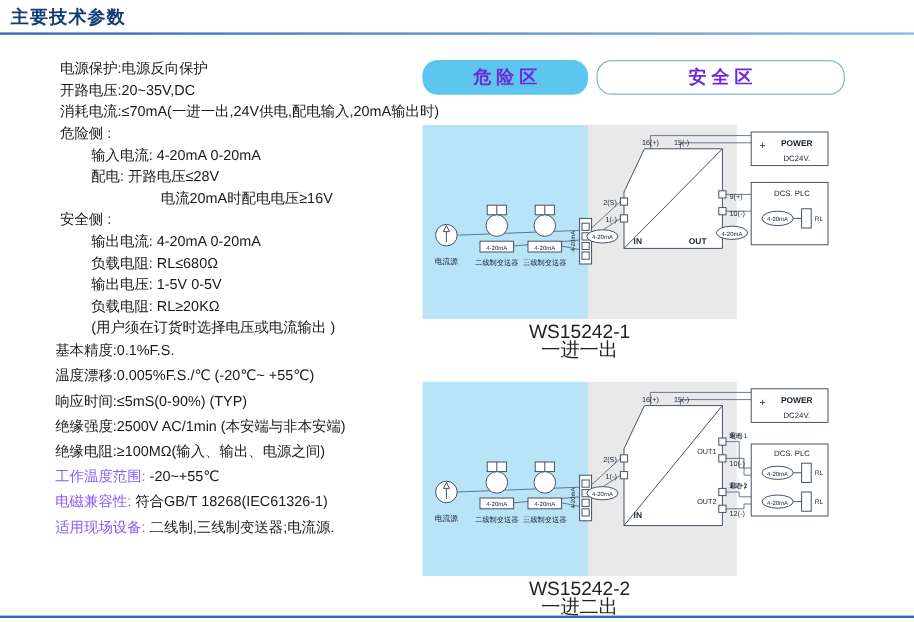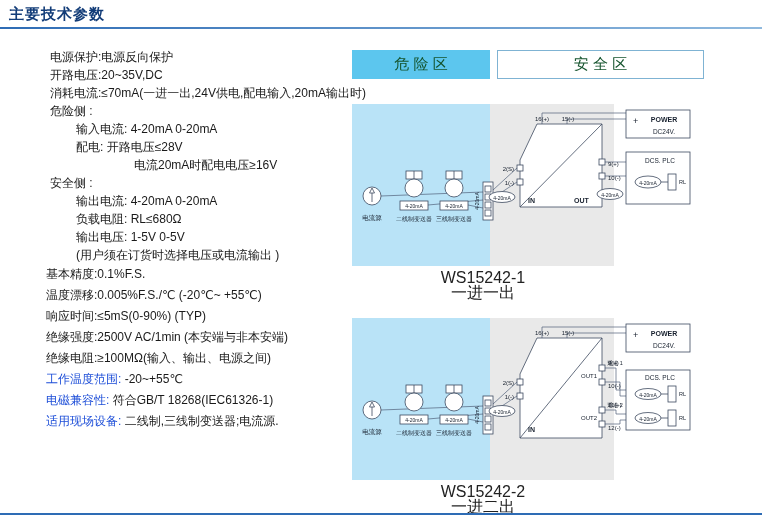--- a/index.html
+++ b/index.html
@@ -20,27 +20,27 @@
     position:absolute;top:513px;left:0;width:762px;height:2px;background:#2e6cb5;
   }
   
   .specs{position:absolute;top:48px;left:0;width:352px;font-size:12px;margin-left:36px;}
   .spec-row{line-height:18px;white-space:nowrap;}
   .spec-row.lg{line-height:21px;padding-left:10px;}
   .ia{padding-left:14px}
   .ib{padding-left:40px}
   .ic{padding-left:73px}
   .id{padding-left:98px}
-  .accent{color:#1d4ed8;}
+  .accent{color:#8b5cf6;}
   
   .diagrams{position:absolute;left:352px;top:50px;width:352px;}
   .zone-row{display:flex;gap:7px;height:29px;margin-bottom:25px;}
   .zone{
     display:flex;align-items:center;justify-content:center;
-    font-size:15px;font-weight:normal;color:#14532d;
+    font-size:15px;font-weight:bold;color:#6d28d9;border-radius:13px;
   }
   .zone.hazard{width:138px;background:#5cc6ee;}
   .zone.safe{flex:1;background:#ffffff;border:1px solid #7fb3d3;}
   figure{margin:0;}
   figure.fig2{margin-top:18px;}
   figure svg{display:block;}
   figcaption{width:262px;text-align:center;font-size:16px;color:#222;margin-top:4px;line-height:15px;}
   
   .hz{fill:#b9e3f7;}
   .gy{fill:#e9e9e9;}
@@ -64,20 +64,21 @@
   <div class="spec-row ia"><span>开路电压:20~35V,DC</span></div>
   <div class="spec-row ia"><span>消耗电流:≤70mA(一进一出,24V供电,配电输入,20mA输出时)</span></div>
   <div class="spec-row ia"><span>危险侧 :</span></div>
   <div class="spec-row ib"><span>输入电流: 4-20mA  0-20mA</span></div>
   <div class="spec-row ib"><span>配电: 开路电压≤28V</span></div>
   <div class="spec-row id"><span>电流20mA时配电电压≥16V</span></div>
   <div class="spec-row ia"><span>安全侧 :</span></div>
   <div class="spec-row ib"><span>输出电流: 4-20mA  0-20mA</span></div>
   <div class="spec-row ib"><span>负载电阻: RL≤680Ω</span></div>
   <div class="spec-row ib"><span>输出电压: 1-5V  0-5V</span></div>
+  <div class="spec-row ib"><span>负载电阻: RL≥20KΩ</span></div>
   <div class="spec-row ib"><span>(用户须在订货时选择电压或电流输出 )</span></div>
   <div class="spec-row ia lg"><span>基本精度:0.1%F.S.</span></div>
   <div class="spec-row ia lg"><span>温度漂移:0.005%F.S./℃  (-20℃~ +55℃)</span></div>
   <div class="spec-row ia lg"><span>响应时间:≤5mS(0-90%) (TYP)</span></div>
   <div class="spec-row ia lg"><span>绝缘强度:2500V AC/1min (本安端与非本安端)</span></div>
   <div class="spec-row ia lg"><span>绝缘电阻:≥100MΩ(输入、输出、电源之间)</span></div>
   <div class="spec-row ia lg"><span class="accent">工作温度范围:</span><span> -20~+55℃</span></div>
   <div class="spec-row ia lg"><span class="accent">电磁兼容性:</span><span> 符合GB/T 18268(IEC61326-1)</span></div>
   <div class="spec-row ia lg"><span class="accent">适用现场设备:</span><span> 二线制,三线制变送器;电流源.</span></div>
 </section>

